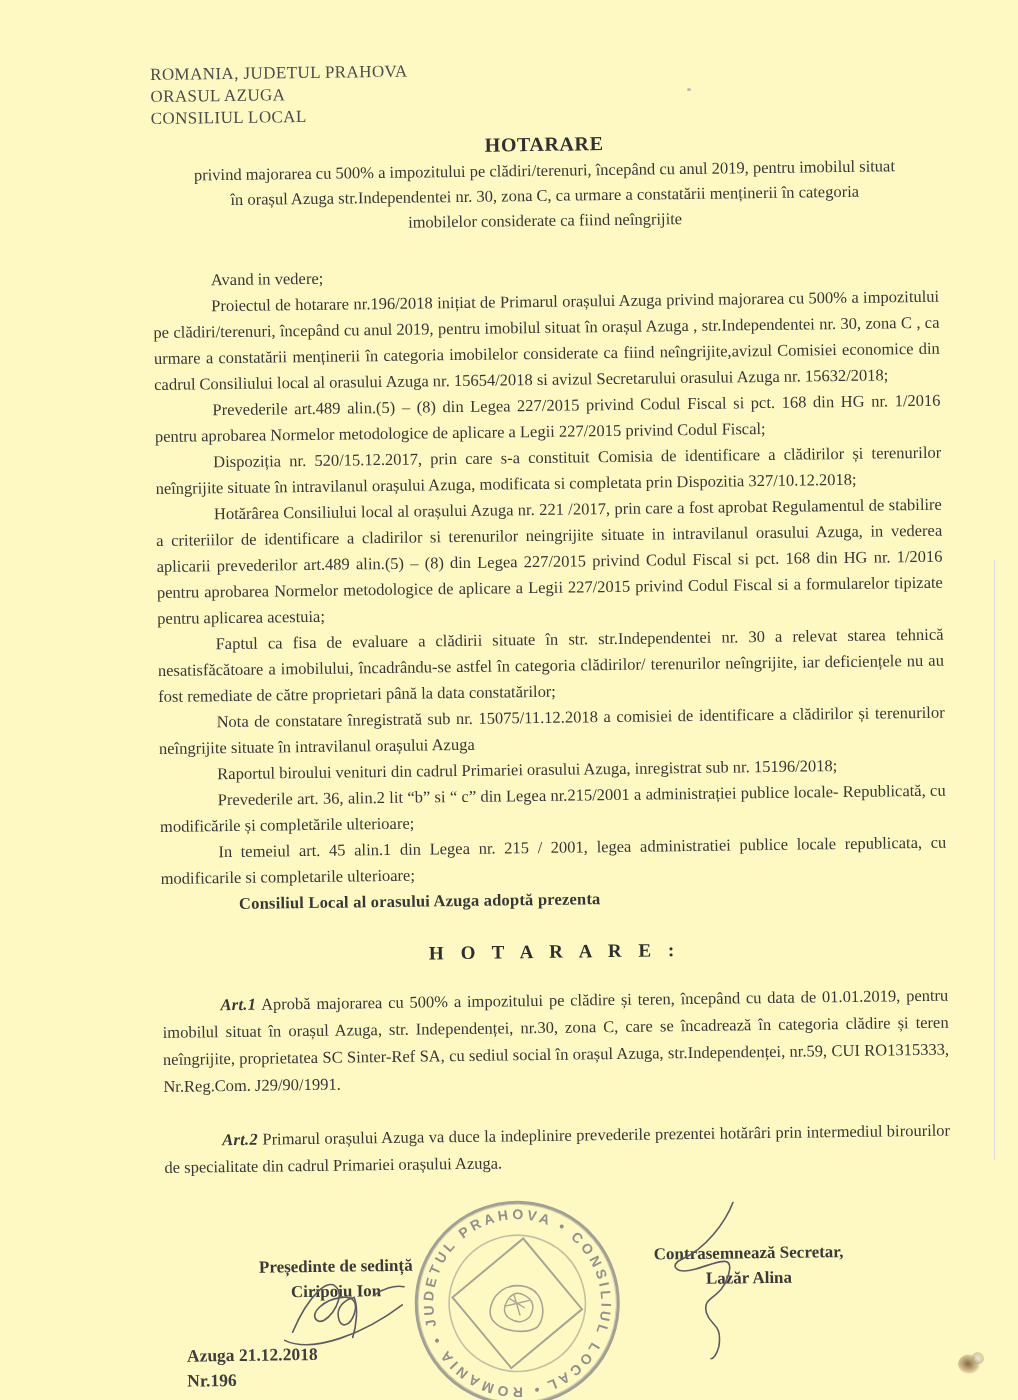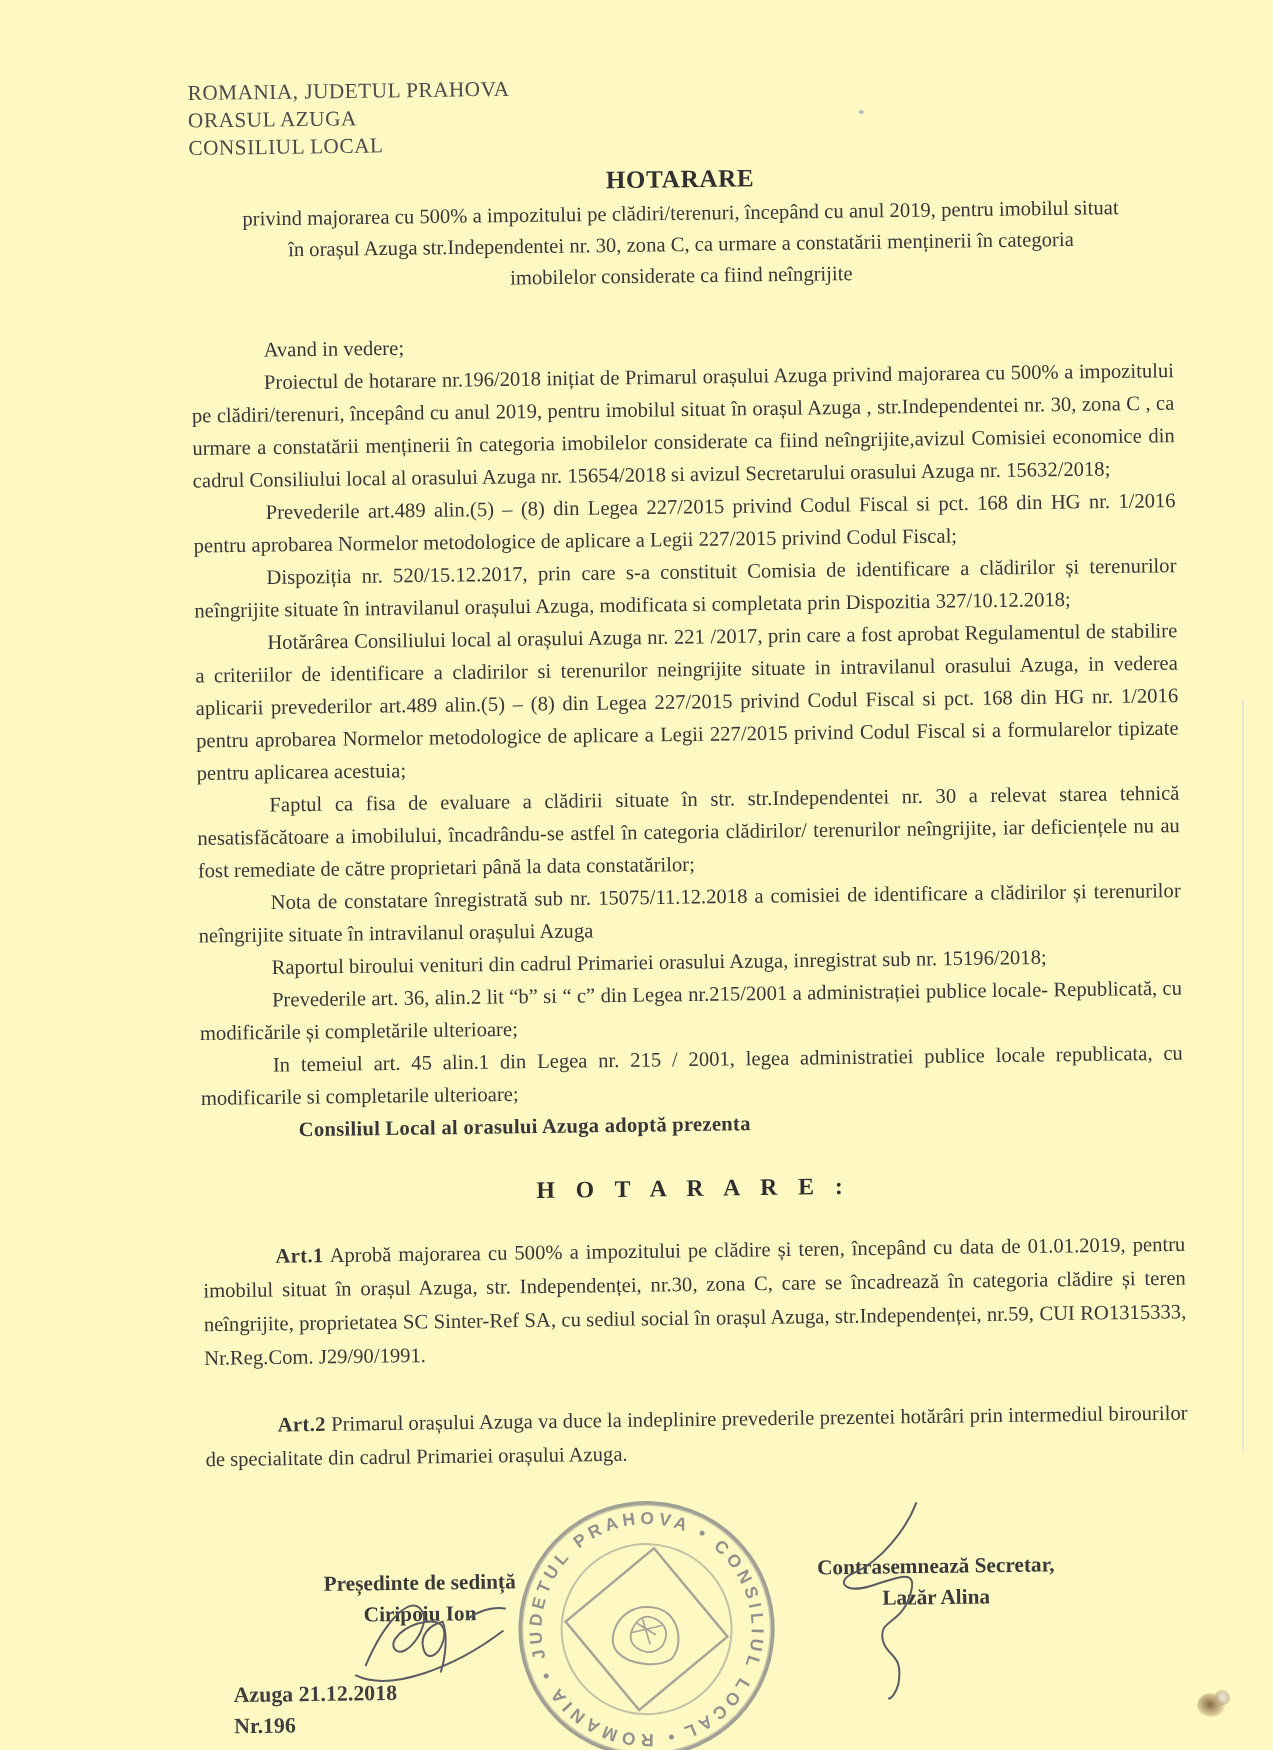--- a/index.html
+++ b/index.html
@@ -29,21 +29,21 @@
   .body-block p{
     margin:0;font-size:16.5px;line-height:26px;
     text-align:justify;text-indent:58px;
   }
   .body-block p.adopt{font-weight:bold;text-indent:78px;text-align:left;letter-spacing:.2px;}
   .decision-heading{
     text-align:center;font-weight:bold;font-size:19px;
     letter-spacing:6px;margin:28px 0 24px 0;color:#2e2e2e;
   }
   .article{margin:0 0 27px 0;font-size:16.5px;line-height:27px;text-align:justify;text-indent:58px;}
-  .article b{letter-spacing:.3px;}
+  .article b{letter-spacing:.3px;font-style:italic;}
   .sig-area{position:relative;height:400px;margin-top:6px;}
   .sig-block{position:absolute;text-align:center;font-weight:bold;font-size:17px;line-height:25px;color:#3a3a3a;}
   .sig-left{left:60px;top:48px;width:220px;}
   .sig-right{left:468px;top:40px;width:230px;}
   .footer-block{position:absolute;left:20px;top:136px;font-weight:bold;font-size:17.5px;line-height:25px;color:#3f3f3f;}
   .stamp{position:absolute;left:243px;top:-8px;opacity:.78;}
   .squiggle{position:absolute;}
   .sq-left{left:112px;top:62px;}
   .sq-right{left:500px;top:0px;}
   .scan-line{position:absolute;left:994px;top:560px;width:1px;height:600px;background:#dcdce2;}

